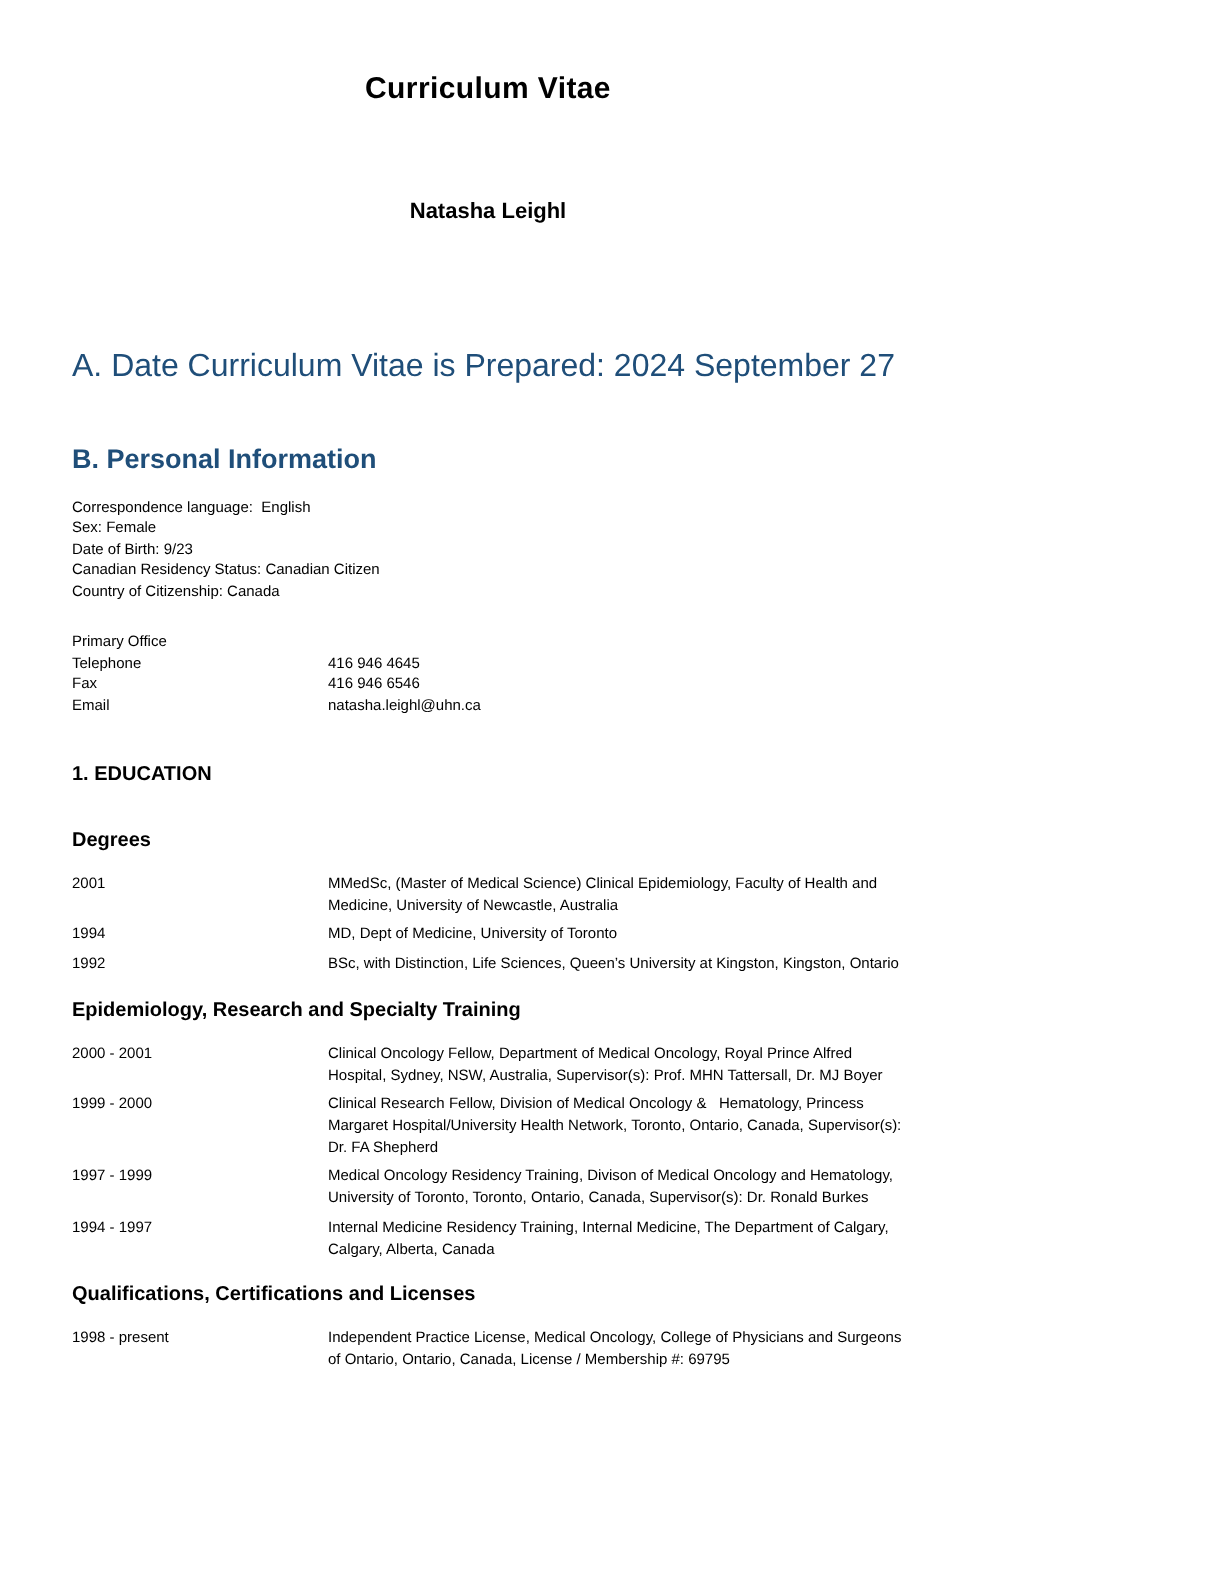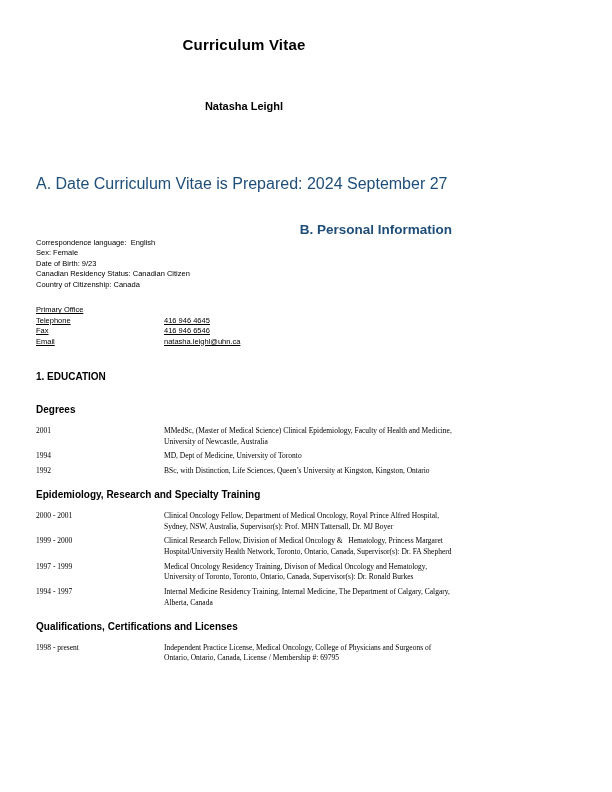--- a/index.html
+++ b/index.html
@@ -41,34 +41,33 @@
     line-height: 15px;
     font-weight: normal;
     color: var(--heading-blue, #1F4E79);
   }
   .sec-b-heading {
     margin: 30px 0 0 0;
     font-size: 13.5px;
     line-height: 17px;
     font-weight: bold;
     color: var(--heading-blue, #1F4E79);
-    text-align: right;
   }
   .personal-lines {
+    margin-top: 11px;
     font-size: 7.5px;
     line-height: 10.45px;
   }
   .personal-lines .pline {
     white-space: pre-wrap;
   }
   .contact-table {
     margin-top: 15px;
     font-size: 7.5px;
     line-height: 10.45px;
-    text-decoration: underline;
   }
   .contact-row {
     display: flex;
   }
   .contact-label {
     width: 128px;
     flex-shrink: 0;
   }
   .contact-value {
     width: 420px;
@@ -81,21 +80,20 @@
     margin: 12px 0 0 0;
   }
   .edu-heading {
     margin-top: 24px;
   }
   .degrees-heading {
     margin-top: 22px;
   }
   .entries {
     margin-top: 11px;
-    font-family: Liberation Serif, serif;
   }
   .entry {
     display: flex;
     font-size: 7.5px;
     line-height: 10.7px;
     margin-bottom: 4px;
   }
   .entry-period {
     width: 128px;
     flex-shrink: 0;

